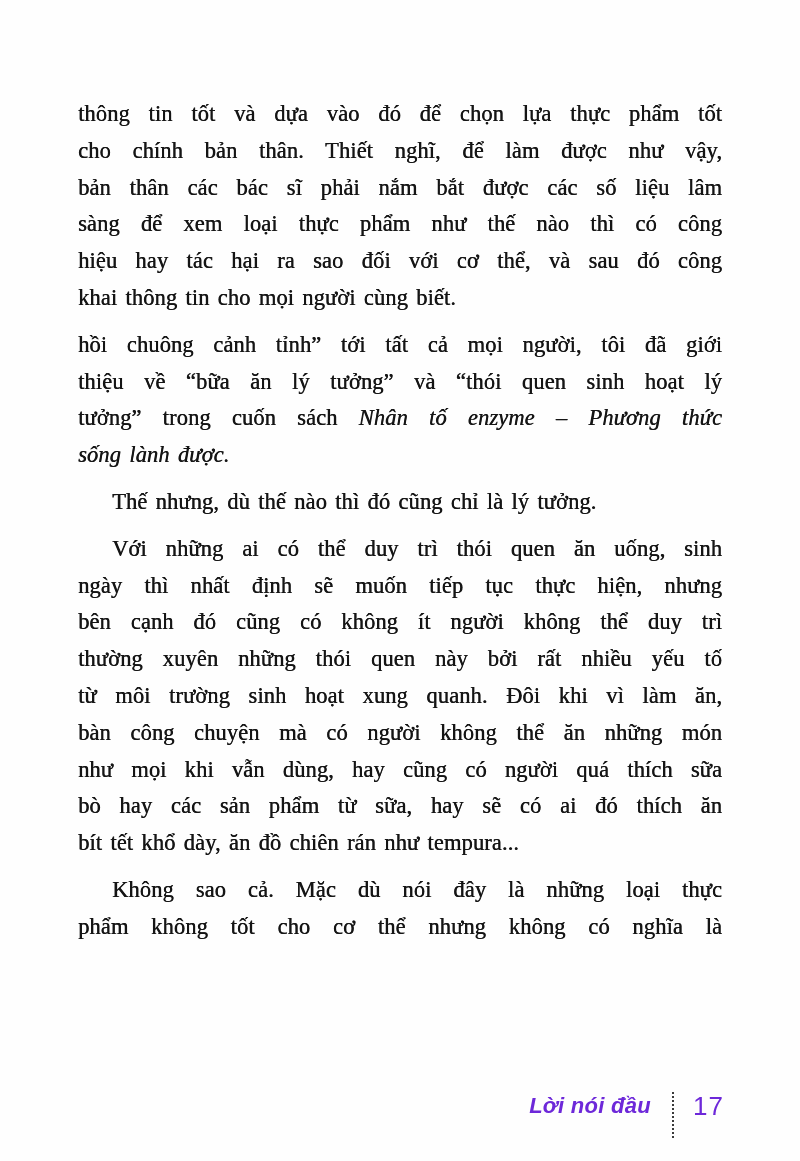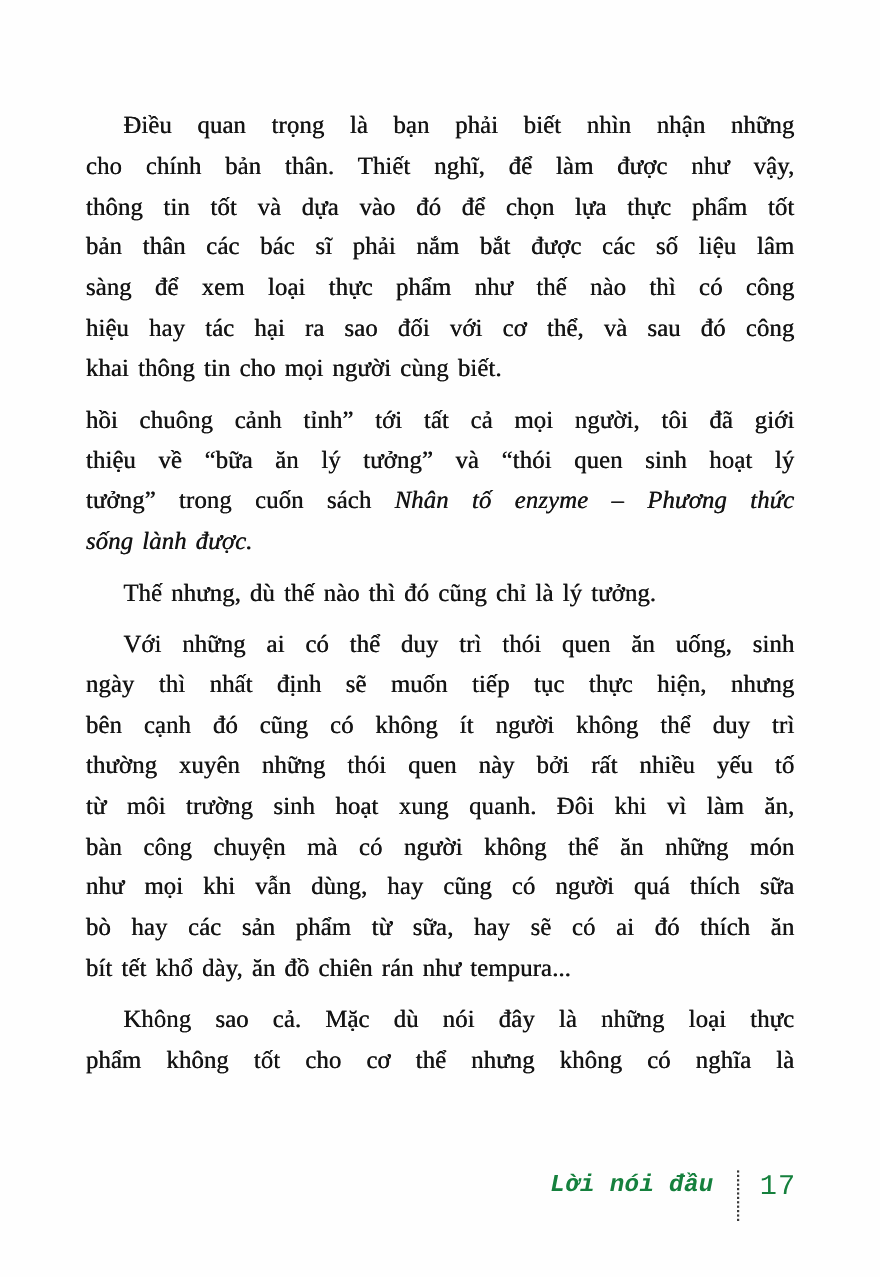--- a/index.html
+++ b/index.html
@@ -30,26 +30,26 @@
     text-align: justify;
     word-spacing: 2.5px;
     letter-spacing: 0.1px;
     text-shadow: 0.4px 0 0 currentColor;
   }
   .line.justify { text-align-last: justify; }
   .line.indent { text-indent: 34px; }
   .italic { font-style: italic; }
   .page-footer {
     position: absolute;
-    top: 1062px;
+    top: 1090px;
     right: 76px;
     display: flex;
     align-items: flex-start;
-    font-family: Liberation Mono, monospace;
-    color: #15803d;
+    font-family: Liberation Sans, sans-serif;
+    color: #6d28d9;
   }
   .footer-title {
     font-style: italic;
     font-weight: 700;
     font-size: 22px;
     line-height: 26px;
     padding-top: 3px;
     letter-spacing: 0.3px;
   }
   .footer-divider {
@@ -64,23 +64,22 @@
     padding-top: 3px;
     letter-spacing: 1px;
   }
 </style>
 </head>
 <body>
 
 <div class="page">
   <main class="text-block" id="body-text">
       <div class="paragraph">
-        <div class="line indent justify"><span>Điều quan trọng là bạn phải biết nhìn nhận những</span></div>
+        <div class="line justify"><span>thông tin tốt và dựa vào đó để chọn lựa thực phẩm tốt</span></div>
         <div class="line justify"><span>cho chính bản thân. Thiết nghĩ, để làm được như vậy,</span></div>
-        <div class="line justify"><span>thông tin tốt và dựa vào đó để chọn lựa thực phẩm tốt</span></div>
         <div class="line justify"><span>bản thân các bác sĩ phải nắm bắt được các số liệu lâm</span></div>
         <div class="line justify"><span>sàng để xem loại thực phẩm như thế nào thì có công</span></div>
         <div class="line justify"><span>hiệu hay tác hại ra sao đối với cơ thể, và sau đó công</span></div>
         <div class="line"><span>khai thông tin cho mọi người cùng biết.</span></div>
       </div>
       <div class="paragraph">
         <div class="line justify"><span>hồi chuông cảnh tỉnh” tới tất cả mọi người, tôi đã giới</span></div>
         <div class="line justify"><span>thiệu về “bữa ăn lý tưởng” và “thói quen sinh hoạt lý</span></div>
         <div class="line justify"><span>tưởng” trong cuốn sách </span><span class="italic">Nhân tố enzyme – Phương thức</span></div>
         <div class="line"><span class="italic">sống lành được.</span></div>

